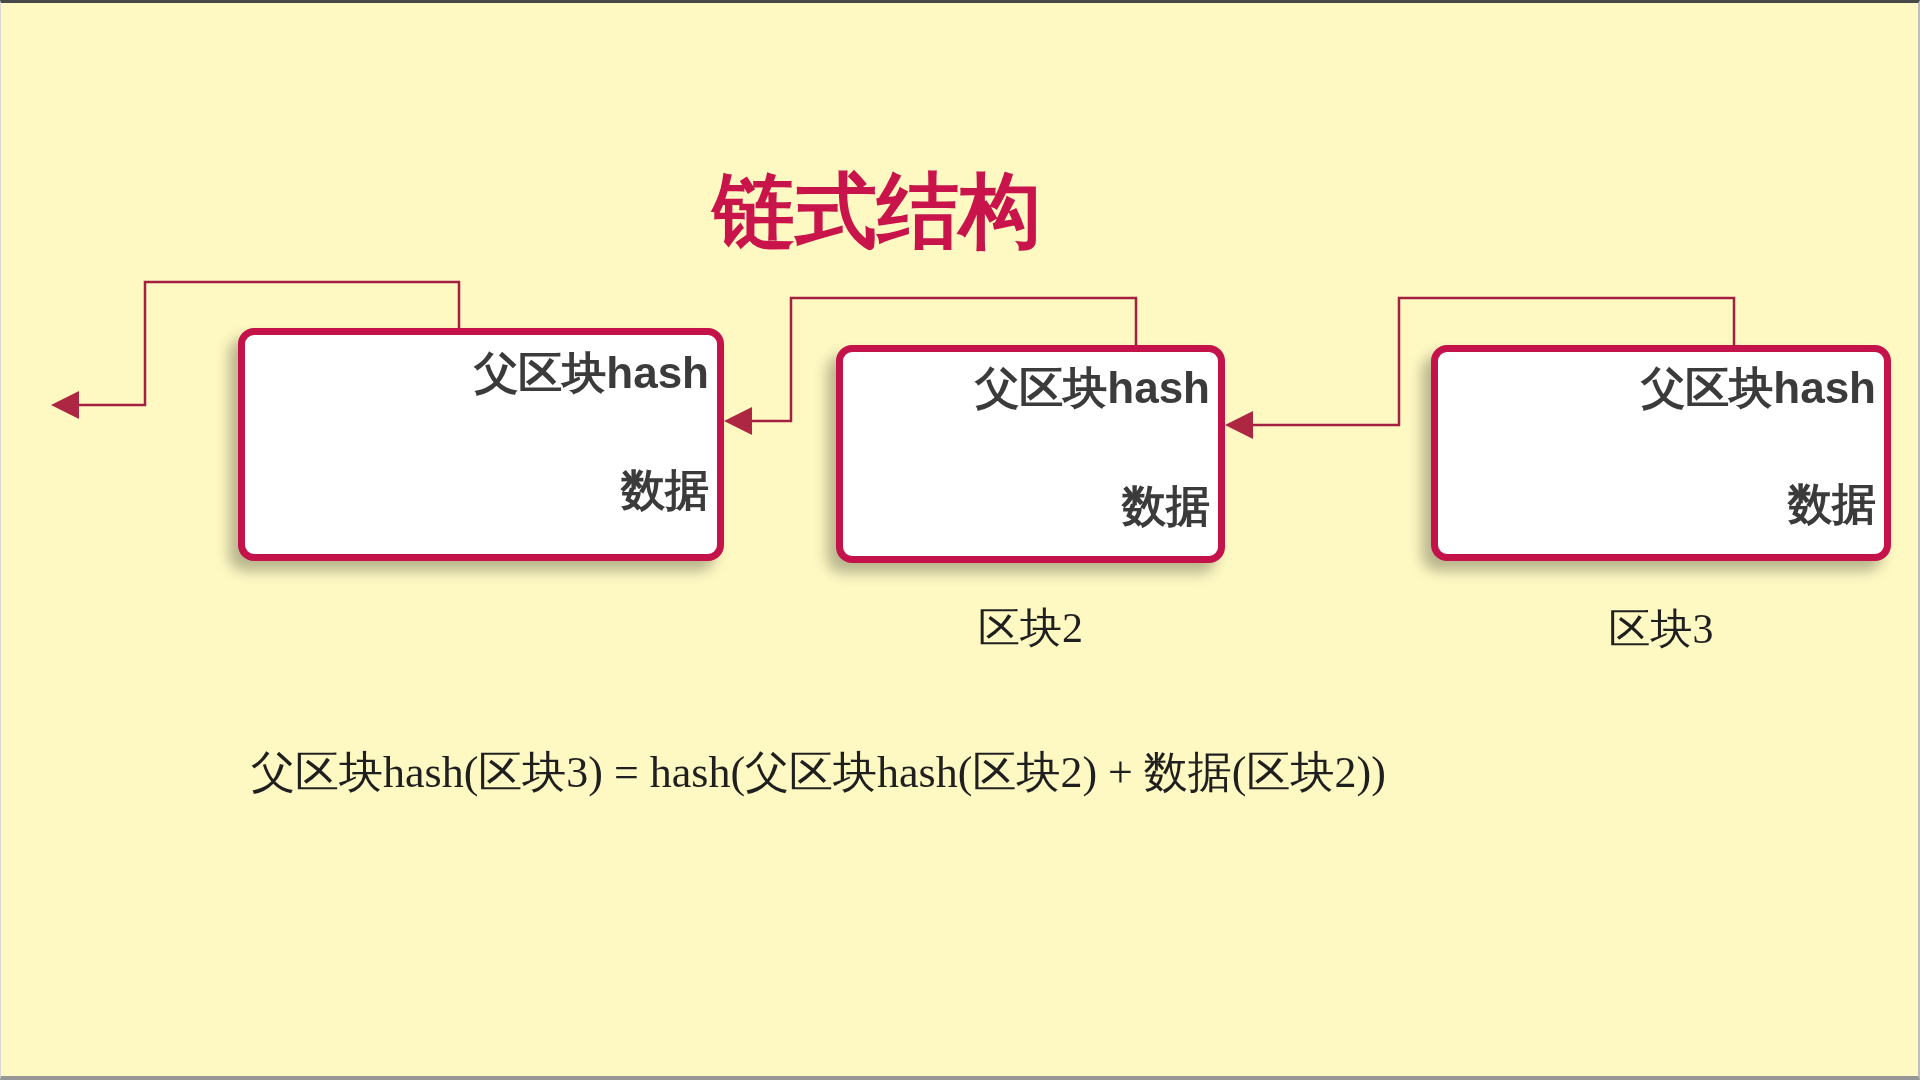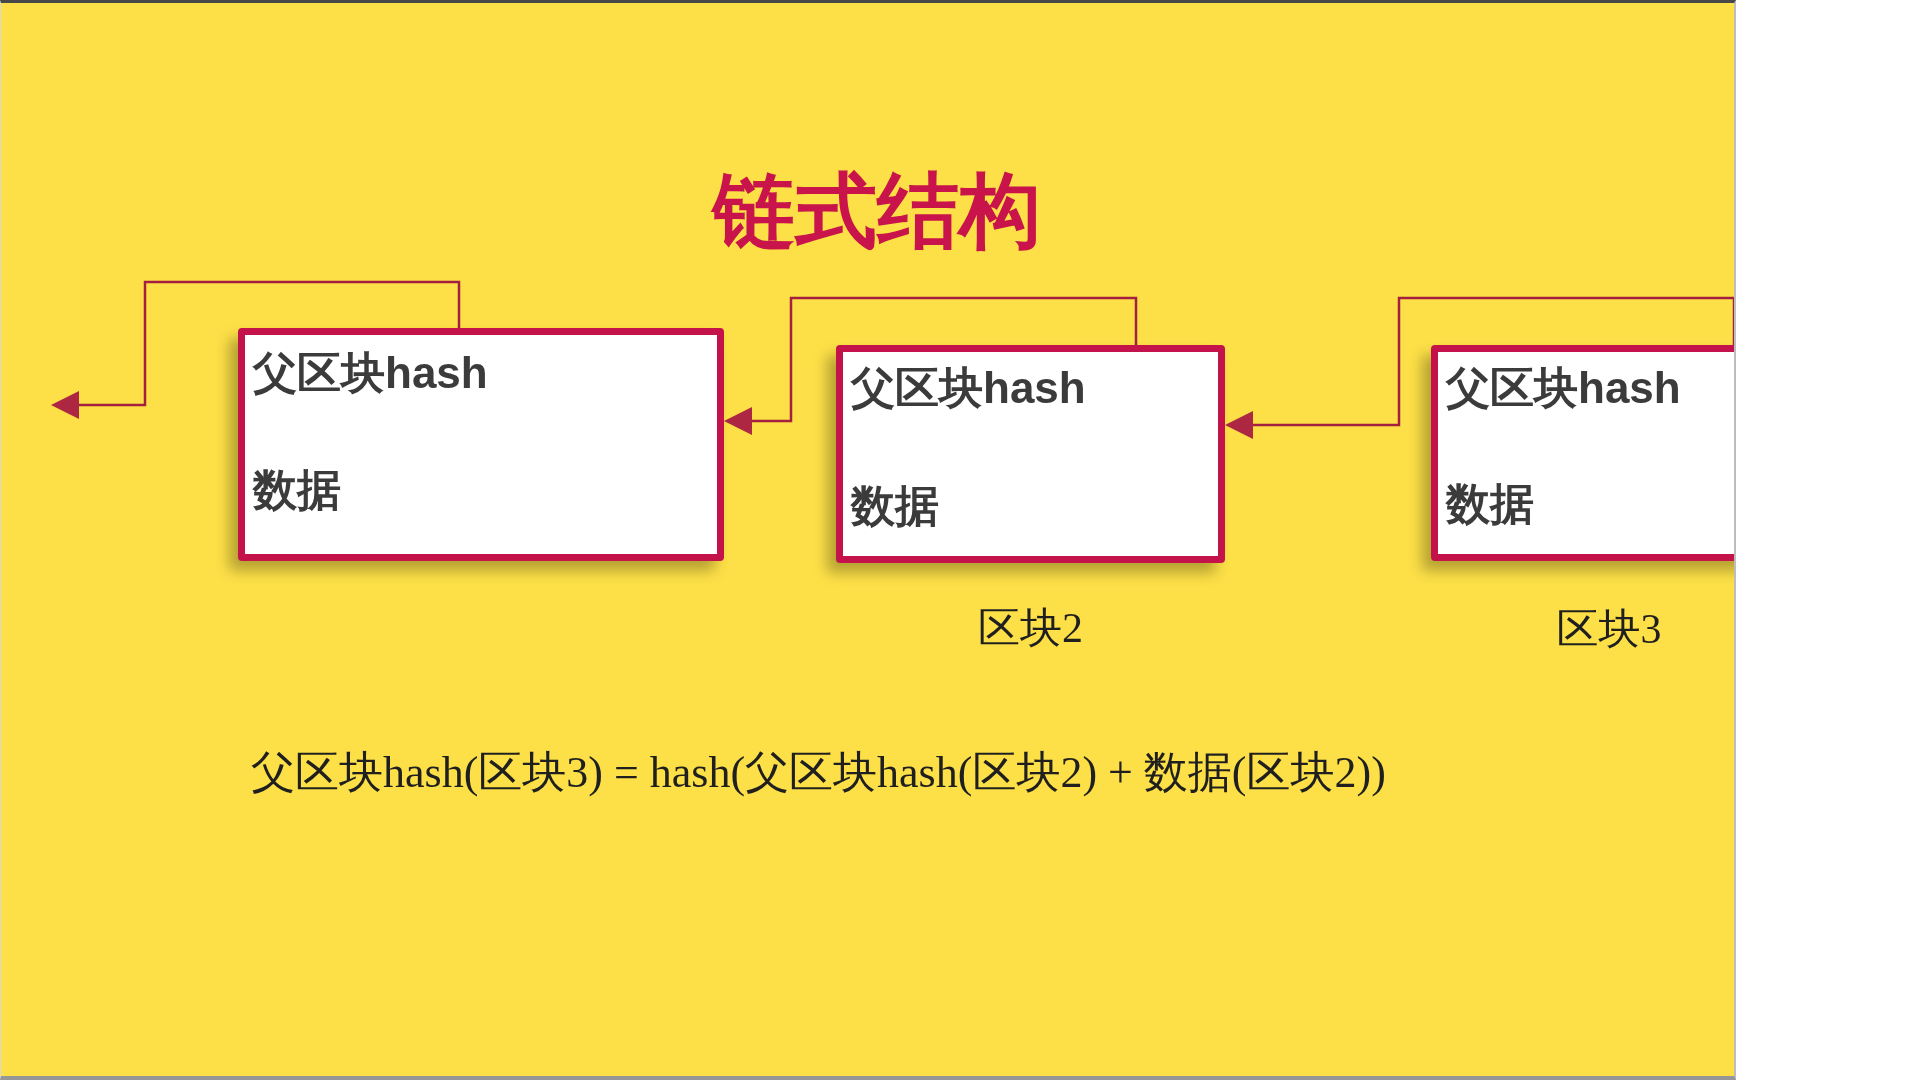--- a/index.html
+++ b/index.html
@@ -6,23 +6,23 @@
     --accent:#C8134B;
     --border:#C4124A;
     --line:#A32040;
     --arrow:#AD2743;
     --blocktext:#3B3B3B;
     --ink:#1F1F1F;
   }
   html,body{margin:0;padding:0;background:#ffffff;}
   .slide{
     position:relative;
-    width:1736px;height:1080px;
+    width:1920px;height:1080px;
     box-sizing:border-box;
-    background:#fde047;
+    background:#fef9c3;
     border-top:3px solid #484848;
     border-bottom:4px solid #969696;
     border-left:1px solid #d8d8d8;
     border-right:2px solid #bdbdbd;
     overflow:hidden;
     font-family:"Liberation Sans", sans-serif;
   }
   .title{
     position:absolute;
     left:712px;top:110px;
@@ -35,25 +35,25 @@
   }
   .connector-layer{
     position:absolute;left:0;top:0;width:1920px;height:1080px;
     pointer-events:none;
   }
   .block{
     position:absolute;
     box-sizing:border-box;
     background:#ffffff;
     border:7px solid var(--border);
-    border-radius:4px;
+    border-radius:16px;
     box-shadow:-9px 10px 14px rgba(0,0,0,0.28);
     display:flex;
     flex-direction:column;
-    align-items:flex-start;
+    align-items:flex-end;
     justify-content:space-between;
   }
   .block-1{left:237px;top:325px;width:486px;height:233px;padding:14px 8px 40px 8px;}
   .block-2{left:835px;top:342px;width:389px;height:218px;padding:12px 8px 26px 8px;}
   .block-3{left:1430px;top:342px;width:460px;height:216px;padding:12px 8px 26px 8px;}
   .block-row{
     font-size:44px;
     font-weight:700;
     color:var(--blocktext);
     line-height:1.1;
@@ -62,21 +62,21 @@
   .caption{
     position:absolute;
     text-align:center;
     font-family:"Liberation Serif", serif;
     font-size:42px;
     color:var(--ink);
     white-space:nowrap;
   }
   .caption-1{left:237px;width:486px;top:598px;}
   .caption-2{left:835px;width:389px;top:597px;}
-  .caption-3{left:1378px;width:460px;top:598px;}
+  .caption-3{left:1430px;width:460px;top:598px;}
   .formula{
     position:absolute;
     left:250px;
     font-family:"Liberation Serif", serif;
     font-size:44px;
     color:var(--ink);
     white-space:nowrap;
   }
   .formula-1{top:716px;margin-top:24px;}
   .formula-2{top:827px;}

